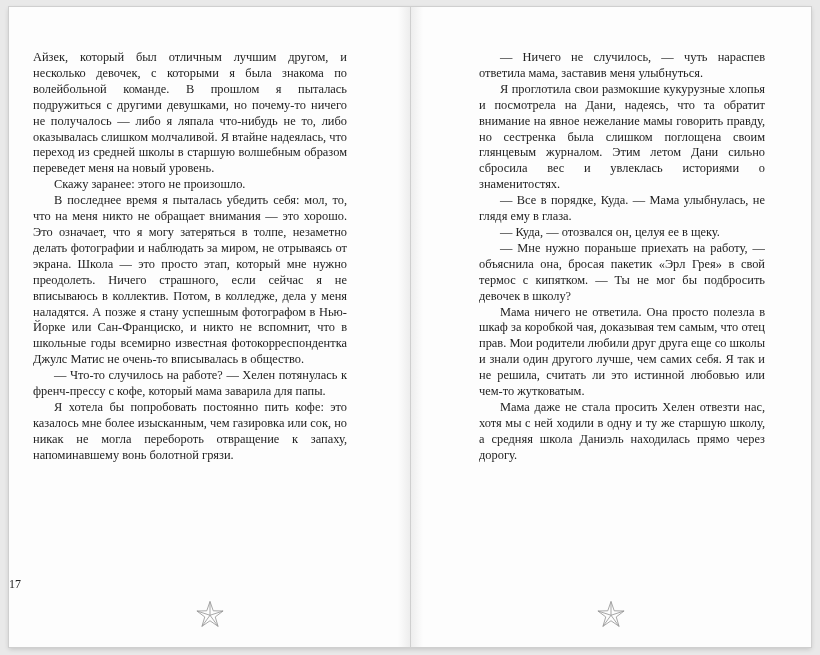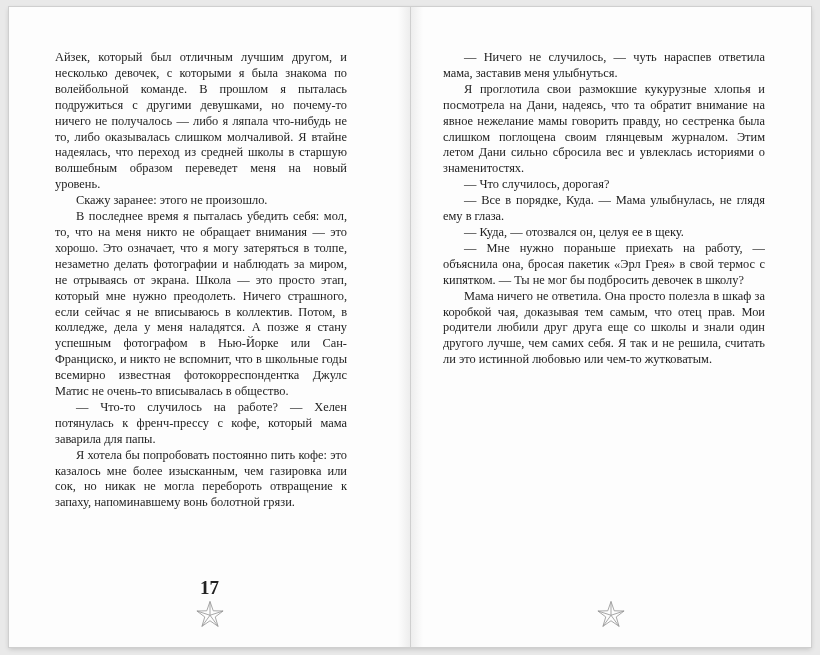--- a/index.html
+++ b/index.html
@@ -23,48 +23,47 @@
     background: #fdfdfd;
     box-shadow: 0 0 0 1px #cfcfcf, 0 2px 5px rgba(0,0,0,0.18);
     display: flex;
   }
   .page {
     position: relative;
     width: 50%;
     box-sizing: border-box;
   }
   .page-left {
-    padding: 43px 63px 0 46px;
+    padding: 43px 63px 0 24px;
     background: linear-gradient(to right, #fdfdfd calc(100% - 12px), #ededed 100%);
   }
   .page-right {
-    padding: 43px 46px 0 32px;
+    padding: 43px 46px 0 68px;
     border-left: 1px solid #cfcfcf;
     background: linear-gradient(to left, #fdfdfd calc(100% - 12px), #ededed 100%);
   }
   .page-text p {
     margin: 0;
     text-indent: 21px;
     text-align: justify;
     font-size: 12.4px;
     line-height: 15.9px;
     color: #222222;
     hyphens: auto;
   }
   .page-text.continuation p:first-child {
     text-indent: 0;
   }
   .page-number {
     position: absolute;
     top: 570px;
     left: 0;
     right: 0;
-    text-align: center;
-    font-size: 19px;
-    font-weight: bold;
+    font-size: 12px;
+    font-weight: normal;
     color: #222222;
   }
   .page-ornament {
     position: absolute;
     top: 592px;
     left: 0;
     right: 0;
     text-align: center;
     line-height: 0;
   }
@@ -97,25 +96,25 @@
           <line x1="12" y1="13" x2="5.53" y2="21.9"></line>
           <line x1="12" y1="13" x2="1.54" y2="9.6"></line>
         </svg>
       </div>
     </div>
 
     <div class="page page-right">
       <div class="page-text">
           <p>— Ничего не случилось, — чуть нараспев ответила мама, заставив меня улыбнуться.</p>
           <p>Я проглотила свои размокшие кукурузные хлопья и посмотрела на Дани, надеясь, что та обратит внимание на явное нежелание мамы говорить правду, но сестренка была слишком поглощена своим глянцевым журналом. Этим летом Дани сильно сбросила вес и увлеклась историями о знаменитостях.</p>
-          <p>— Что случилось, дорогая?</p>
           <p>— Все в порядке, Куда. — Мама улыбнулась, не глядя ему в глаза.</p>
           <p>— Куда, — отозвался он, целуя ее в щеку.</p>
           <p>— Мне нужно пораньше приехать на работу, — объяснила она, бросая пакетик «Эрл Грея» в свой термос с кипятком. — Ты не мог бы подбросить девочек в школу?</p>
           <p>Мама ничего не ответила. Она просто полезла в шкаф за коробкой чая, доказывая тем самым, что отец прав. Мои родители любили друг друга еще со школы и знали один другого лучше, чем самих себя. Я так и не решила, считать ли это истинной любовью или чем-то жутковатым.</p>
+          <p>Мама даже не стала просить Хелен отвезти нас, хотя мы с ней ходили в одну и ту же старшую школу, а средняя школа Даниэль находилась прямо через дорогу.</p>
         </div>
       <div class="page-ornament">
         <svg viewBox="0 0 24 24" fill="none" stroke="#9a9a9a" stroke-width="0.7">
           <polygon points="12,2 14.59,9.44 22.46,9.6 16.18,14.36 18.47,21.9 12,17.4 5.53,21.9 7.82,14.36 1.54,9.6 9.41,9.44"></polygon>
           <line x1="12" y1="13" x2="12" y2="2"></line>
           <line x1="12" y1="13" x2="22.46" y2="9.6"></line>
           <line x1="12" y1="13" x2="18.47" y2="21.9"></line>
           <line x1="12" y1="13" x2="5.53" y2="21.9"></line>
           <line x1="12" y1="13" x2="1.54" y2="9.6"></line>
         </svg>

